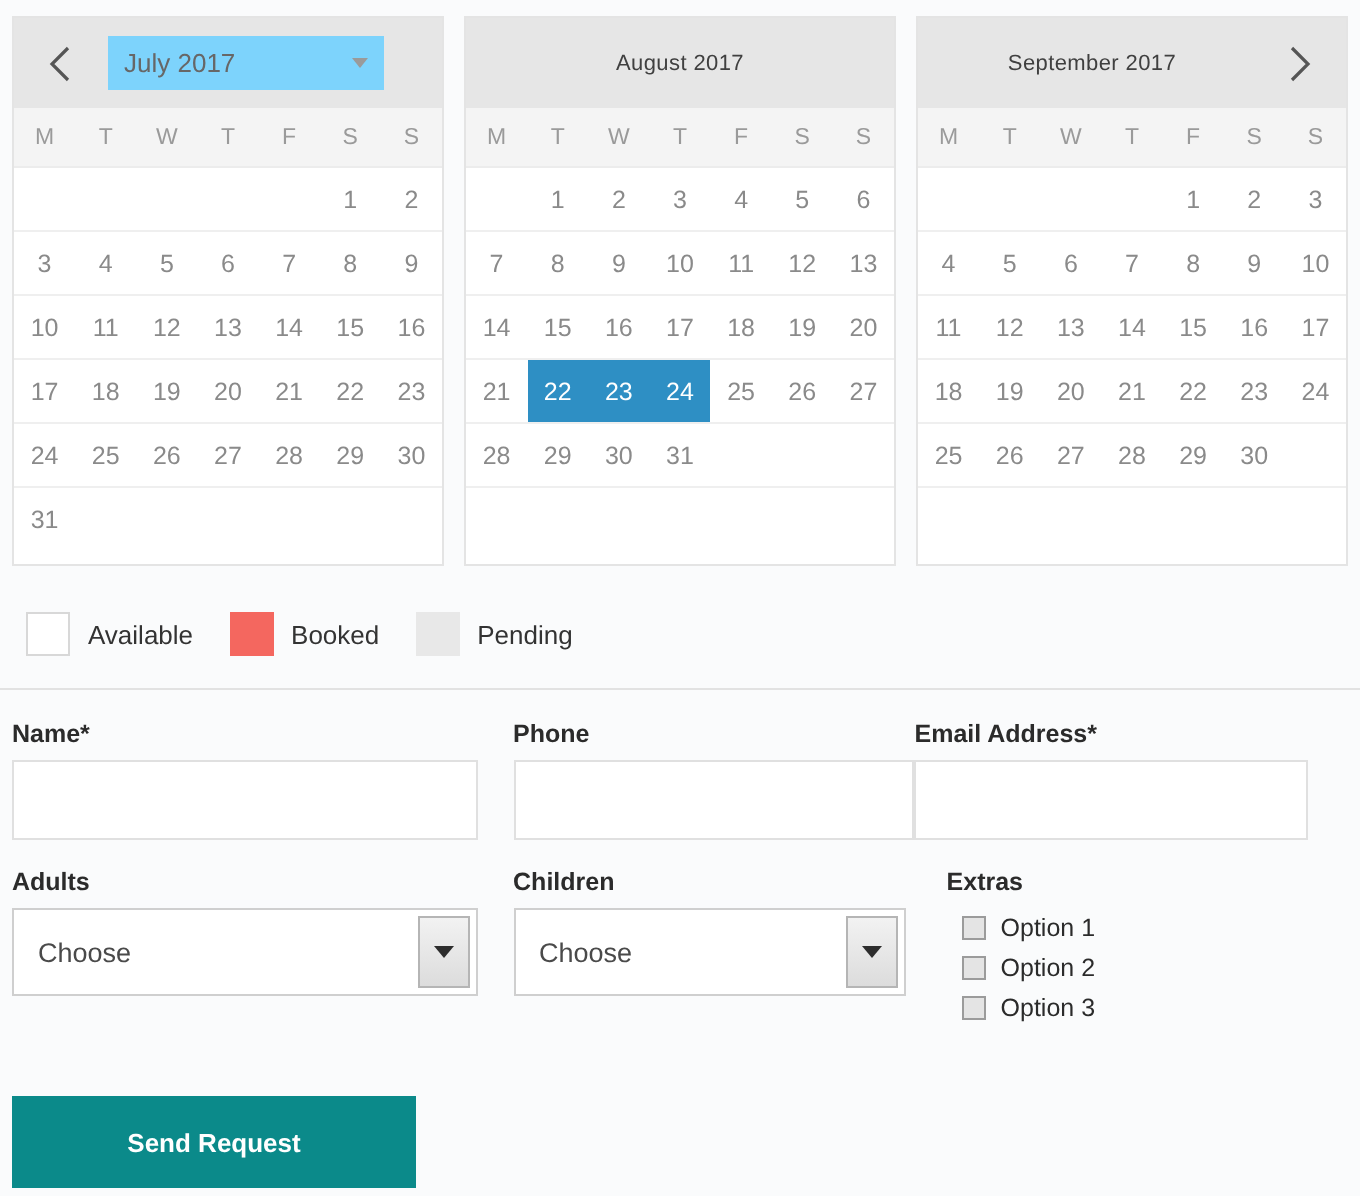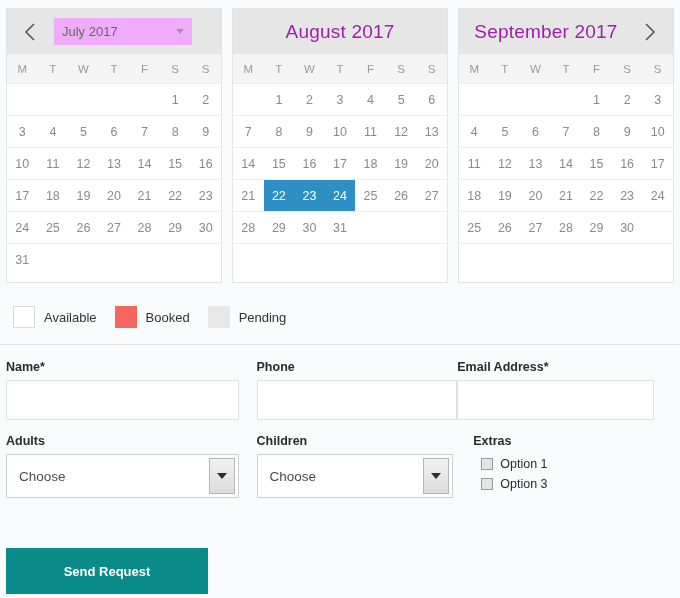--- a/index.html
+++ b/index.html
@@ -24,27 +24,27 @@
     border: 1px solid #e4e4e4;
     display: flex; flex-direction: column;
   }
   .cal-head {
     height: 45px; background: #e6e6e6;
     display: flex; align-items: center; position: relative;
     flex: 0 0 45px;
   }
   .cal-title-plain {
     flex: 1; text-align: center;
-    font-size: 19px; color: #a21caf;
+    font-size: 11px; color: #404040;
     letter-spacing: .2px;
   }
   .month-select {
     position: absolute; left: 47px; top: 9px;
     width: 138px; height: 27px;
-    background: #f0abfc;
+    background: #7dd3fc;
     display: flex; align-items: center;
     padding: 0 8px;
   }
   .month-select .ms-label {
     flex: 1; font-size: 13px; color: #676767;
   }
   .caret-down {
     width: 0; height: 0;
     border-left: 4.5px solid transparent;
     border-right: 4.5px solid transparent;
@@ -435,20 +435,24 @@
       </div>
       <div class="col col-c">
         <span class="f-label">Extras</span>
         <div class="chk-list">
             <div class="chk-row">
               <span class="chk"></span>
               <span class="chk-label">Option 1</span>
             </div>
             <div class="chk-row">
               <span class="chk"></span>
+              <span class="chk-label">Option 2</span>
+            </div>
+            <div class="chk-row">
+              <span class="chk"></span>
               <span class="chk-label">Option 3</span>
             </div>
           </div>
       </div>
     </div>
   </div>
 
   <button class="submit">Send Request</button>
 
 </div>

